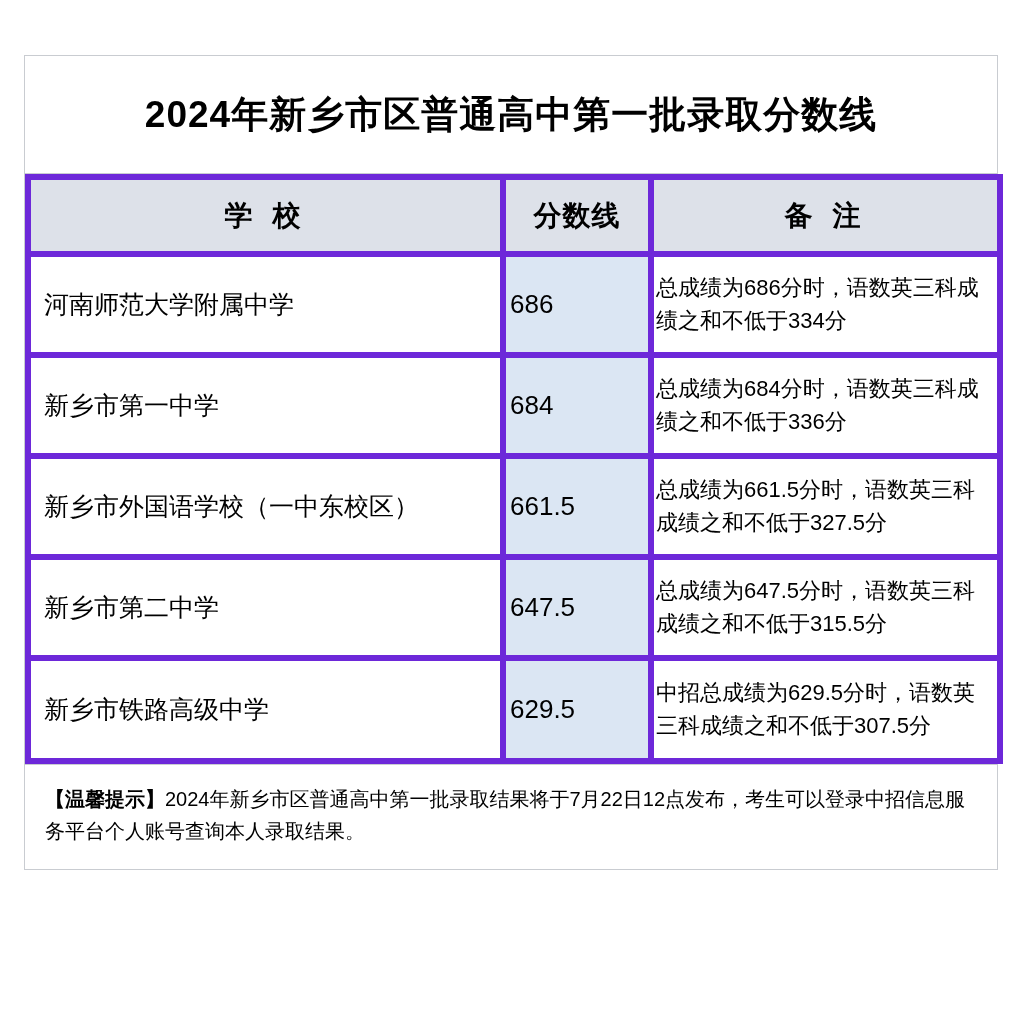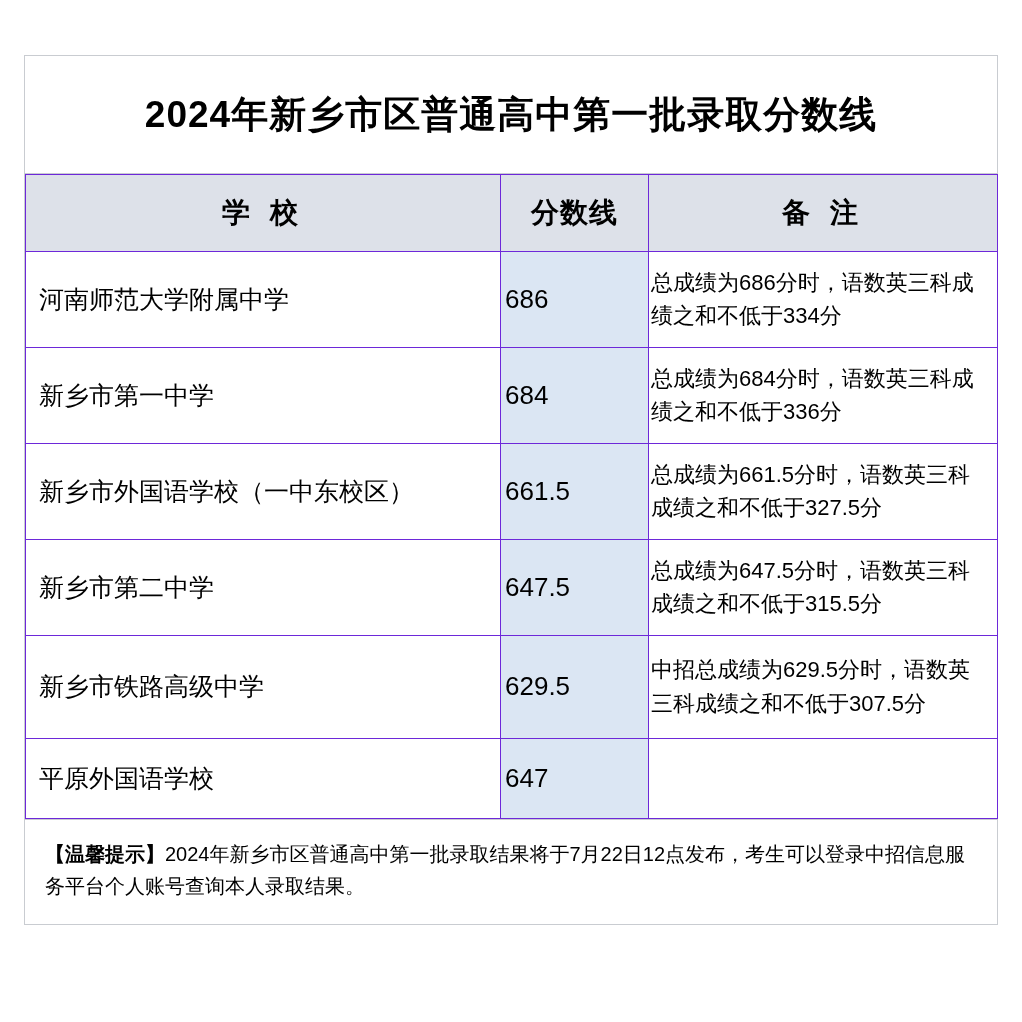--- a/index.html
+++ b/index.html
@@ -50,21 +50,21 @@
     width: 100%;
     border-collapse: collapse;
     table-layout: fixed;
   }
   table.score-table col.c-school { width: 475px; }
   table.score-table col.c-score  { width: 148px; }
   table.score-table col.c-note   { width: 349px; }
 
   table.score-table th,
   table.score-table td {
-    border: 1px solid #6d28d9;
+    border: 6px solid #6d28d9;
     vertical-align: middle;
     box-sizing: border-box;
   }
   table.score-table thead th {
     background: #dde1e9;
     height: 77px;
     font-size: 28px;
     font-weight: bold;
     letter-spacing: 6px;
     text-align: center;
@@ -153,25 +153,20 @@
         <tr class="row-h-4">
           <td class="school-cell">新乡市第二中学</td>
           <td class="score-cell">647.5</td>
           <td class="note-cell">总成绩为647.5分时，语数英三科成绩之和不低于315.5分</td>
         </tr>
         <tr class="row-h-5">
           <td class="school-cell">新乡市铁路高级中学</td>
           <td class="score-cell">629.5</td>
           <td class="note-cell">中招总成绩为629.5分时，语数英三科成绩之和不低于307.5分</td>
         </tr>
-        <tr class="row-h-6">
-          <td class="school-cell">平原外国语学校</td>
-          <td class="score-cell">647</td>
-          <td class="note-cell"></td>
-        </tr>
       </tbody>
     </table>
 
     <div class="footnote">
       <b>【温馨提示】</b><span>2024年新乡市区普通高中第一批录取结果将于7月22日12点发布，考生可以登录中招信息服务平台个人账号查询本人录取结果。</span>
     </div>
 
   </div>
 </div>
 

